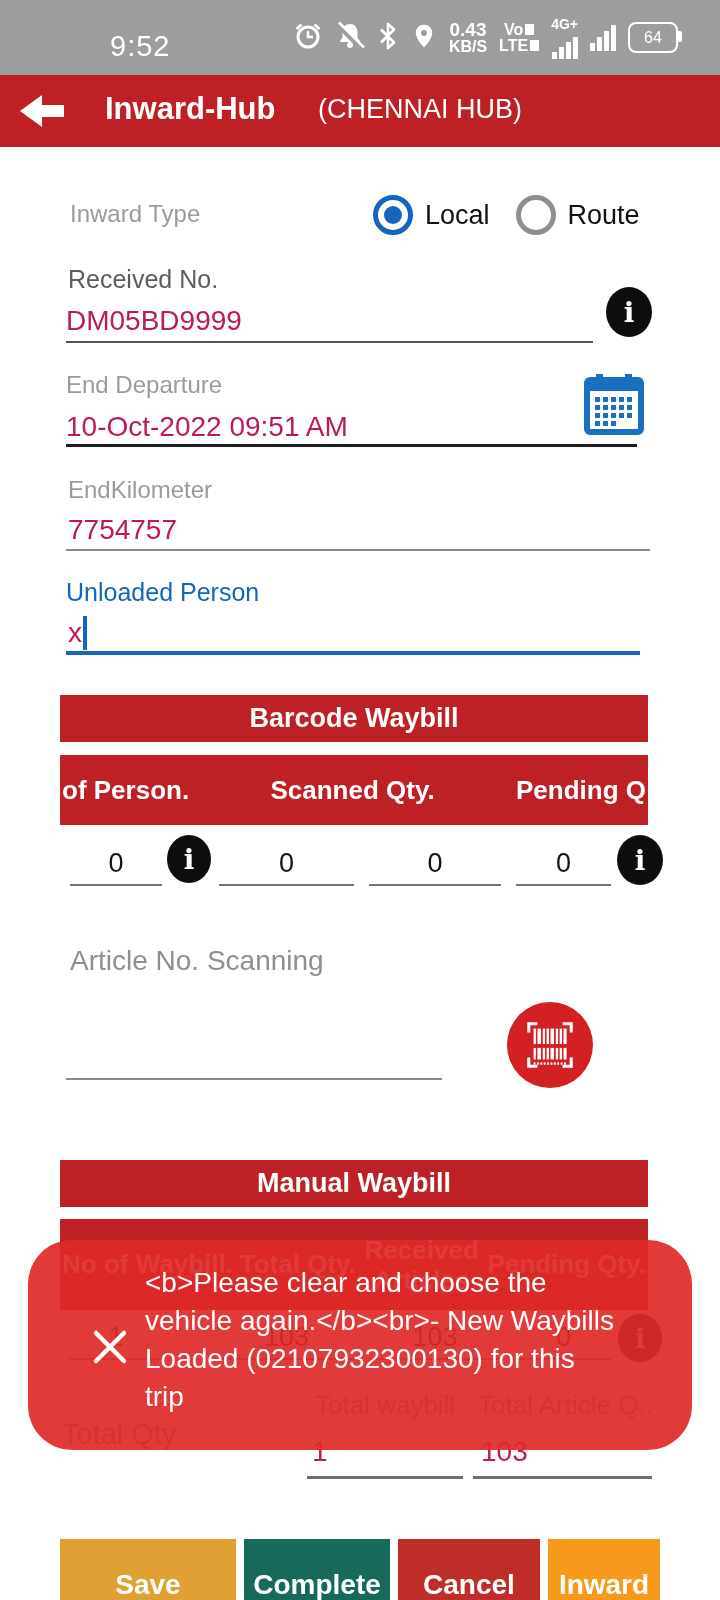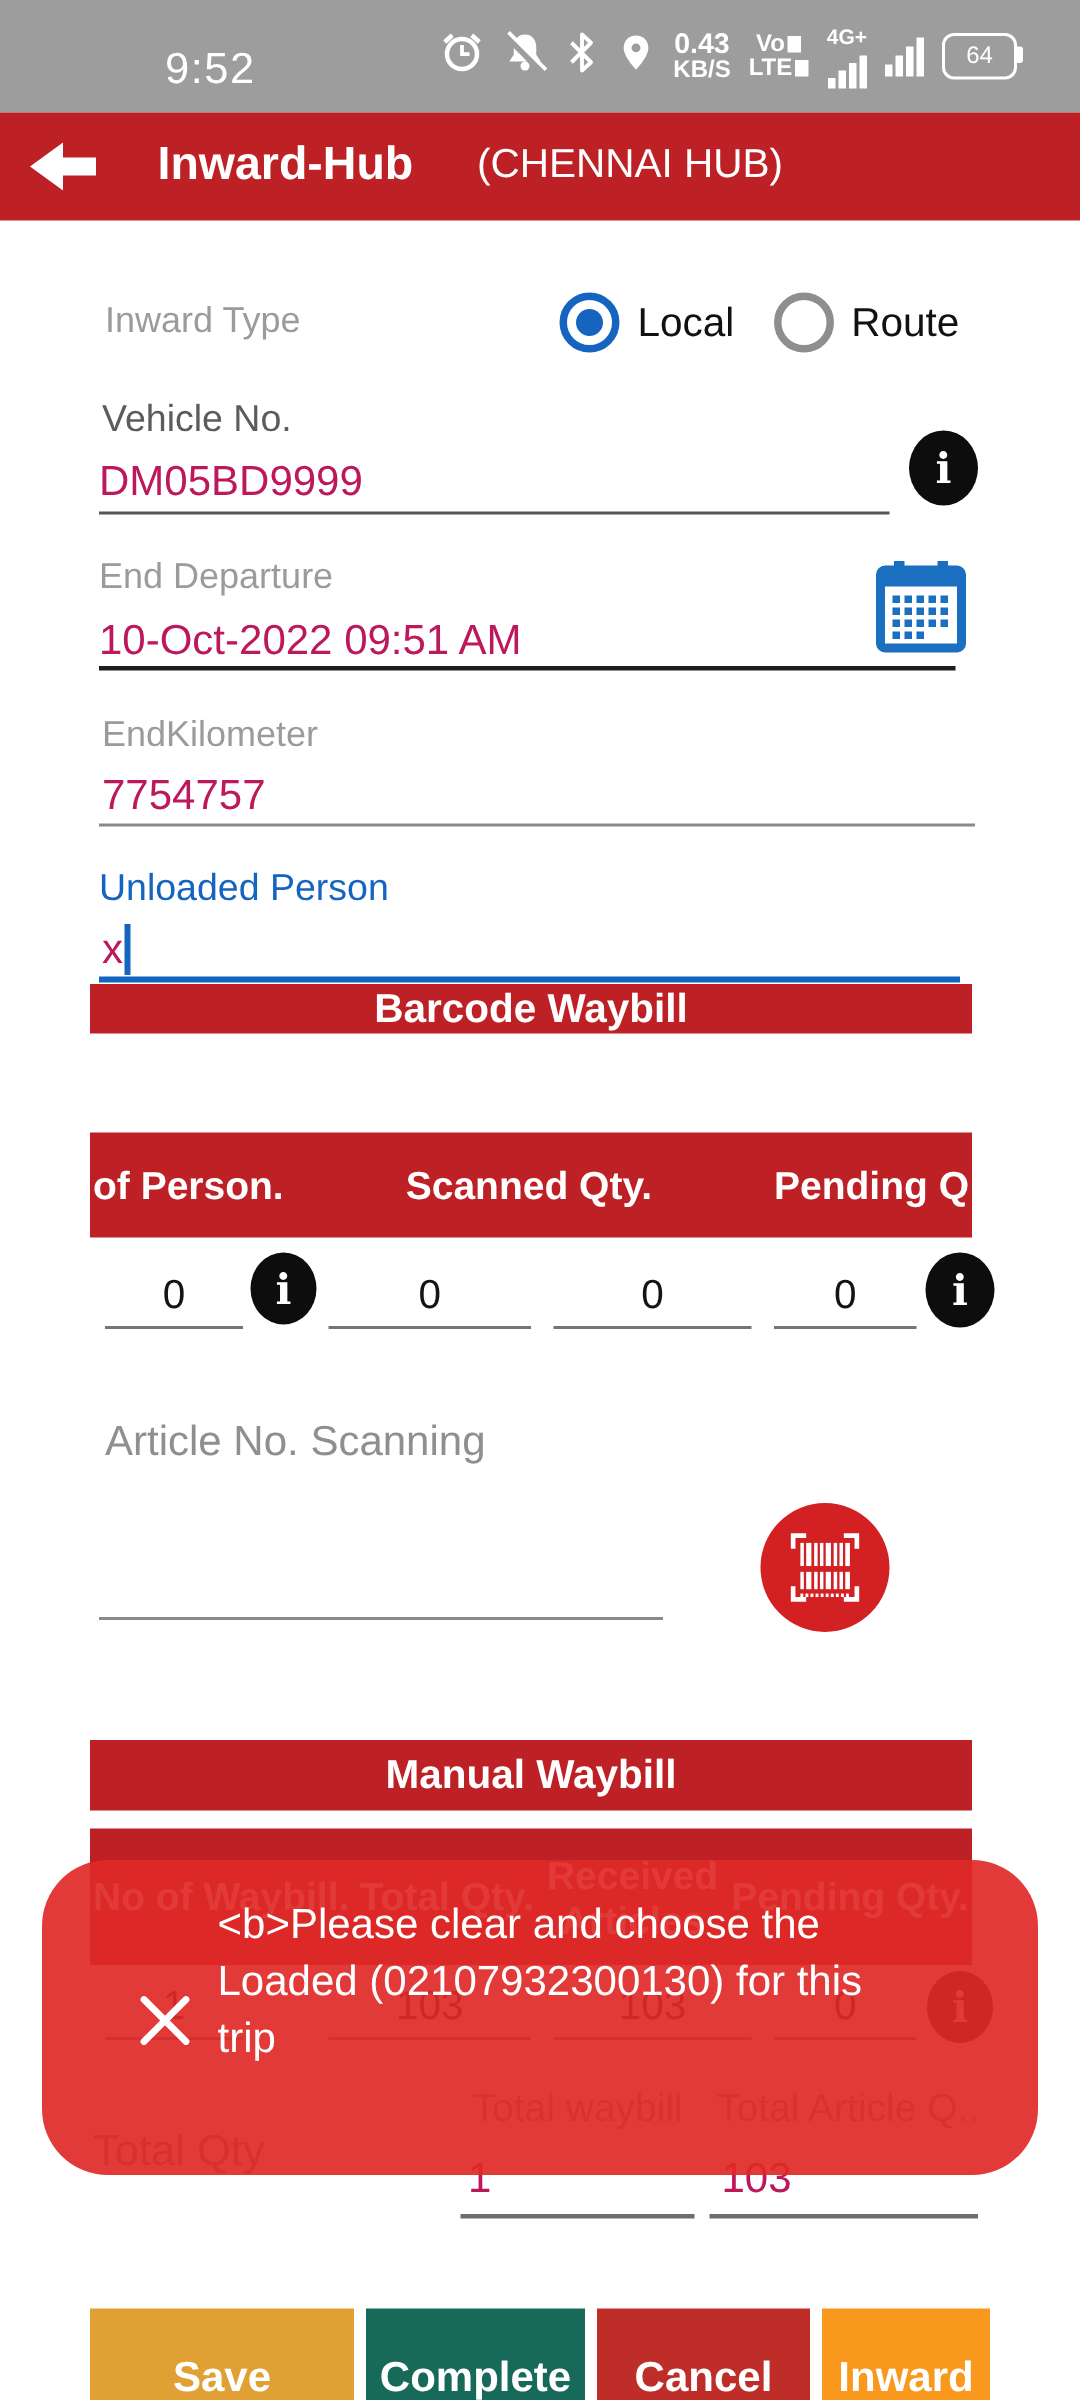--- a/index.html
+++ b/index.html
@@ -146,21 +146,21 @@
 <div class="abs lbl" style="left:70px;top:200px;">Inward Type</div>
 <div class="abs" style="left:373px;top:195px;display:flex;align-items:center;gap:12px;">
   <span class="radio sel">
       <i></i>
     </span>
   <span class="radio-lbl">Local</span>
   <span class="radio unsel" style="margin-left:14px;"></span>
   <span class="radio-lbl">Route</span>
 </div>
 
-<div class="abs lbl-dark" style="left:68px;top:265px;">Vehicle No.</div>
+<div class="abs lbl-dark" style="left:68px;top:265px;">Received No.</div>
 <div class="abs val" style="left:66px;top:305px;">DM05BD9999</div>
 <div class="abs ul" style="left:66px;top:341px;width:527px;background:#555;"></div>
 <div class="abs info-badge" style="left:606px;top:287px;"></div>
 
 <div class="abs lbl" style="left:66px;top:371px;">End Departure</div>
 <div class="abs" style="left:583px;top:372px;">
   <svg width="62" height="64" viewBox="0 0 62 64">
     <rect x="13" y="2" width="7" height="12" fill="#1a6fc0"></rect>
     <rect x="42" y="2" width="7" height="12" fill="#1a6fc0"></rect>
     <rect x="4" y="8" width="54" height="52" rx="3" fill="#fff" stroke="#1a6fc0" stroke-width="6"></rect>
@@ -194,21 +194,21 @@
 <div class="abs val" style="left:68px;top:514px;">7754757</div>
 <div class="abs ul" style="left:66px;top:549px;width:584px;"></div>
 
 <div class="abs" style="left:66px;top:578px;font-size:25px;color:#1565c0;">Unloaded Person</div>
 <div class="abs" style="left:68px;top:616px;display:flex;align-items:center;">
   <span class="val">x</span>
   <span style="display:inline-block;width:4px;height:34px;background:#1565c0;margin-left:1px;"></span>
 </div>
 <div class="abs" style="left:66px;top:651px;width:574px;height:4px;background:#1565c0;"></div>
 
-<div class="abs redbar" style="top:656px;height:33px;">
+<div class="abs redbar" style="top:695px;height:47px;">
   <span class="t">Barcode Waybill</span>
 </div>
 <div class="abs colbar" style="top:755px;height:70px;">
   <span class="c">of Person.</span>
   <span class="c">Scanned Qty.</span>
   <span class="c">Pending Q</span>
 </div>
 
 <div class="abs cellval" style="left:70px;top:848px;width:92px;">0</div>
 <div class="abs ul" style="left:70px;top:884px;width:92px;background:#757575;"></div>
@@ -291,20 +291,21 @@
 <div class="abs ul" style="left:473px;top:1476px;width:179px;height:3px;background:#6e6e6e;"></div>
 
 <div class="abs toast">
   <div class="abs xwrap">
     <svg width="38" height="38" viewBox="0 0 38 38">
       <path d="M5 5 L33 33 M33 5 L5 33" stroke="#fff" stroke-width="4.5" stroke-linecap="round"></path>
     </svg>
   </div>
   <div class="abs msg">
     <span>&lt;b&gt;Please clear and choose the</span>
+    <span>vehicle again.&lt;/b&gt;&lt;br&gt;- New Waybills</span>
     <span>Loaded (02107932300130) for this</span>
     <span>trip</span>
   </div>
 </div>
 
 <div class="abs btnrow">
   <div class="fbtn" style="width:176px;background:#e0a033;">Save</div>
   <div class="fbtn" style="width:146px;background:#17695a;">Complete</div>
   <div class="fbtn" style="width:142px;background:#bf2d28;">Cancel</div>
   <div class="fbtn" style="width:112px;background:#f8991d;">Inward</div>

